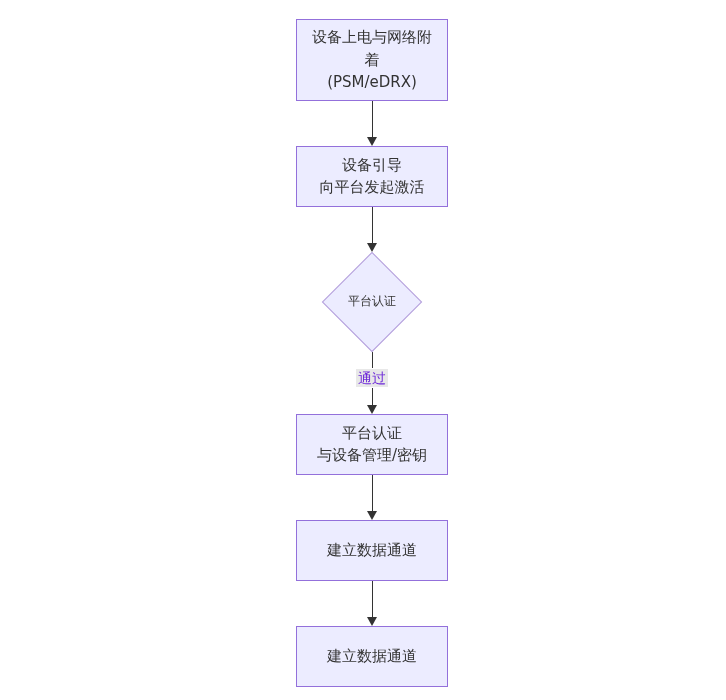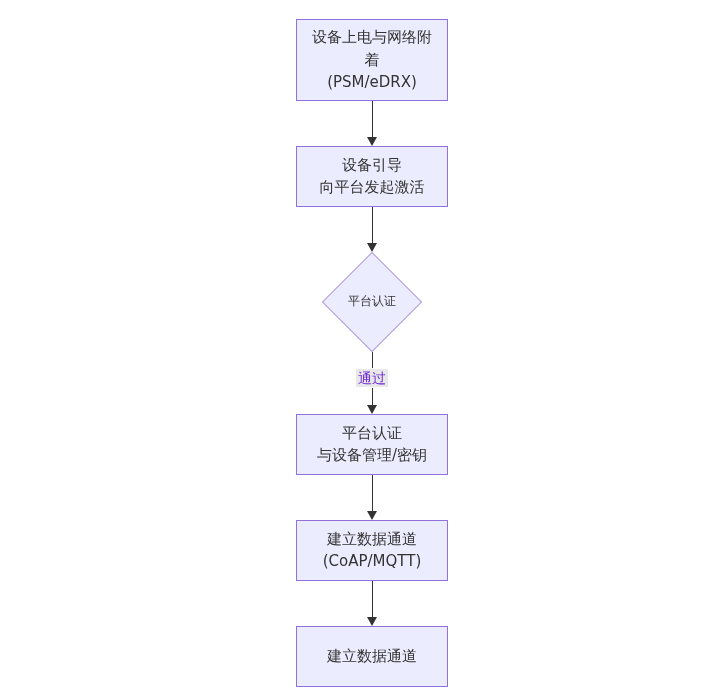--- a/index.html
+++ b/index.html
@@ -134,21 +134,20 @@
       <div>与设备管理/密钥</div>
     </div>
 
     <div class="connector plain">
       <div class="shaft"></div>
       <div class="arrowhead"></div>
     </div>
 
     <div class="node-rect">
       <div>建立数据通道</div>
-      <div>(CoAP/MQTT)</div>
     </div>
 
     <div class="connector plain">
       <div class="shaft"></div>
       <div class="arrowhead"></div>
     </div>
 
     <div class="node-rect">
       <div>建立数据通道</div>
     </div>

